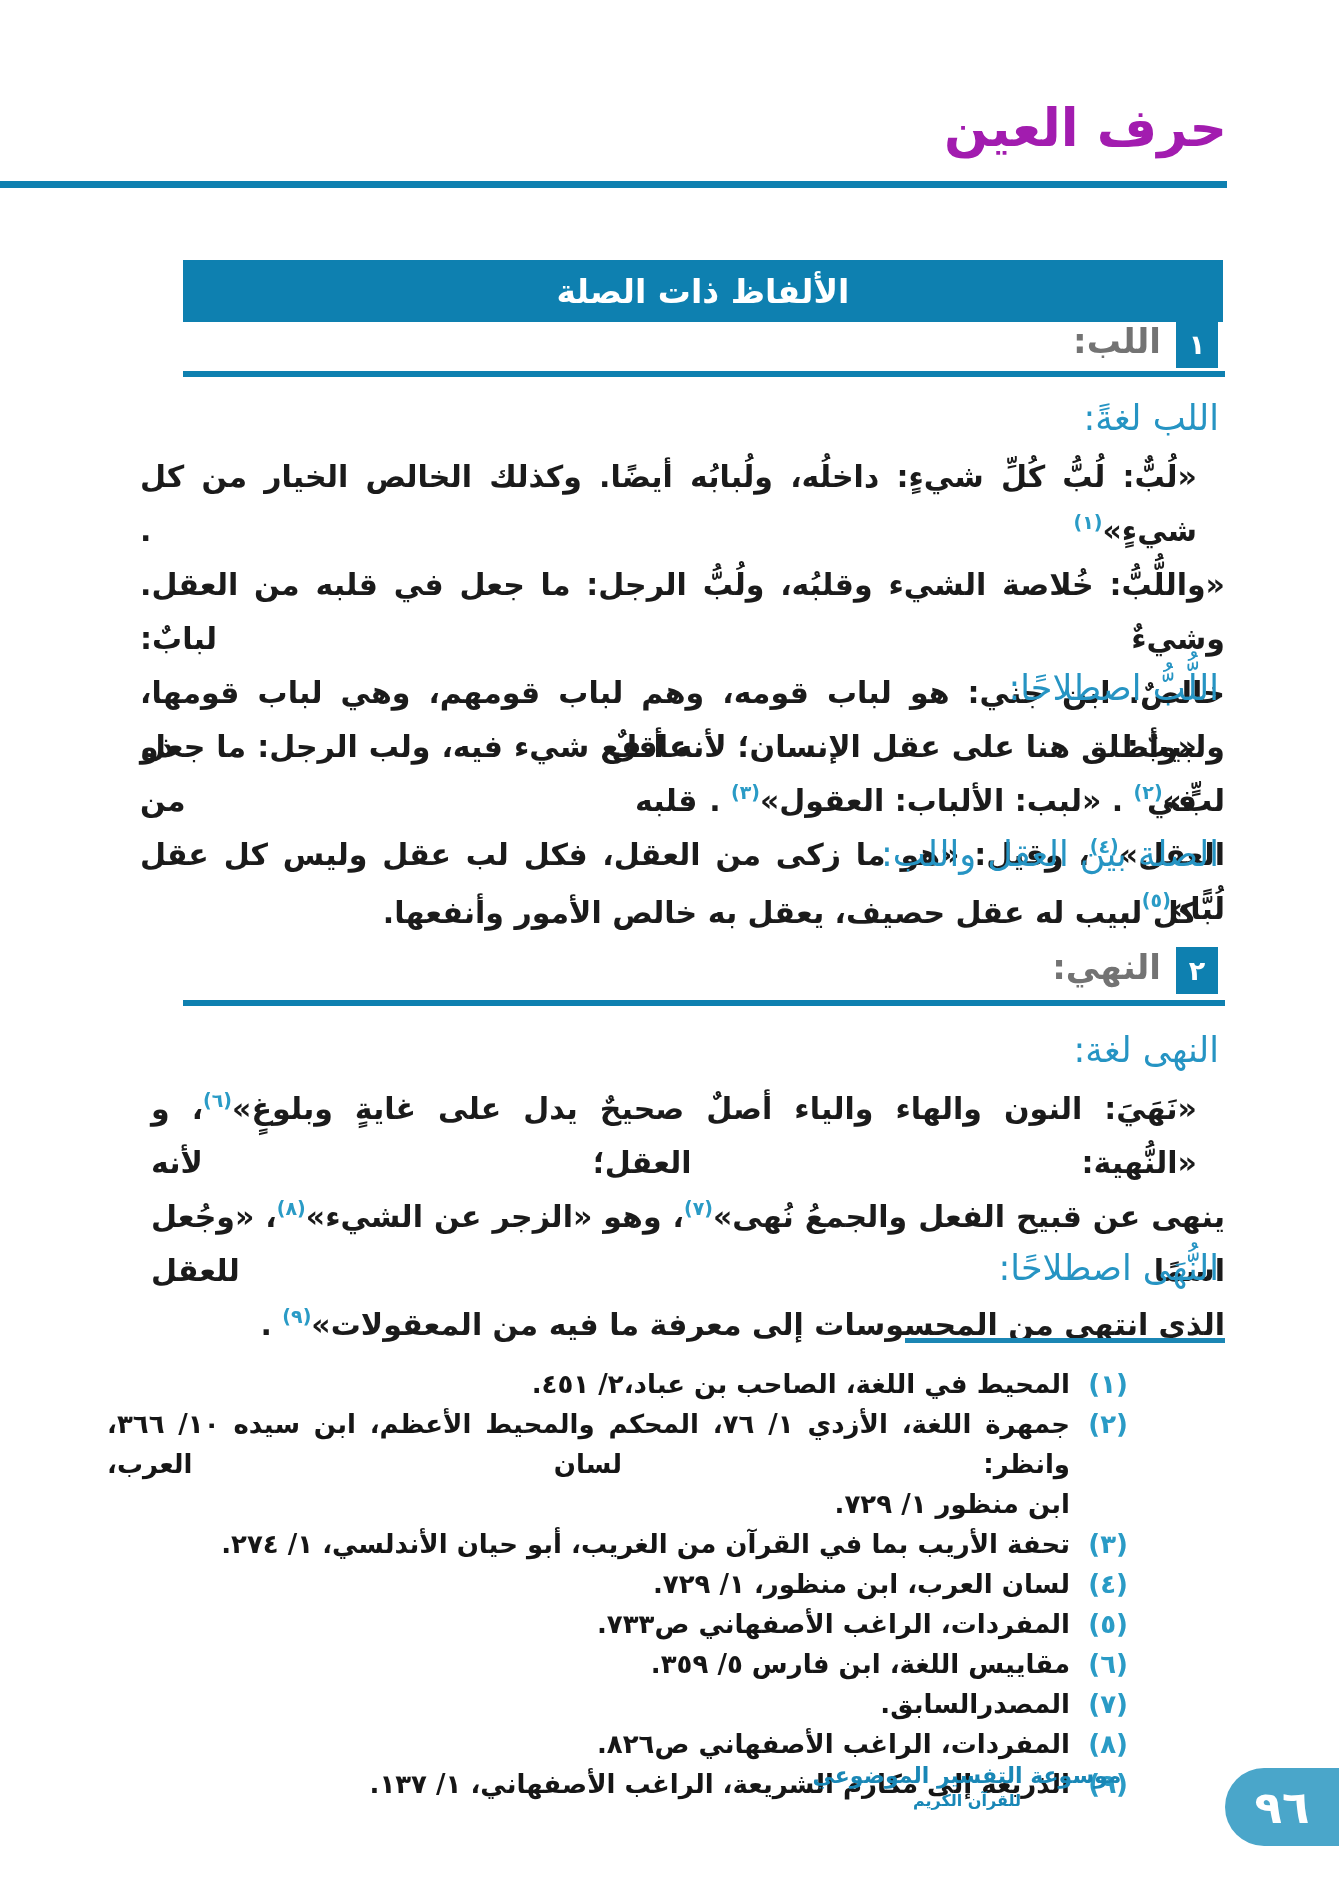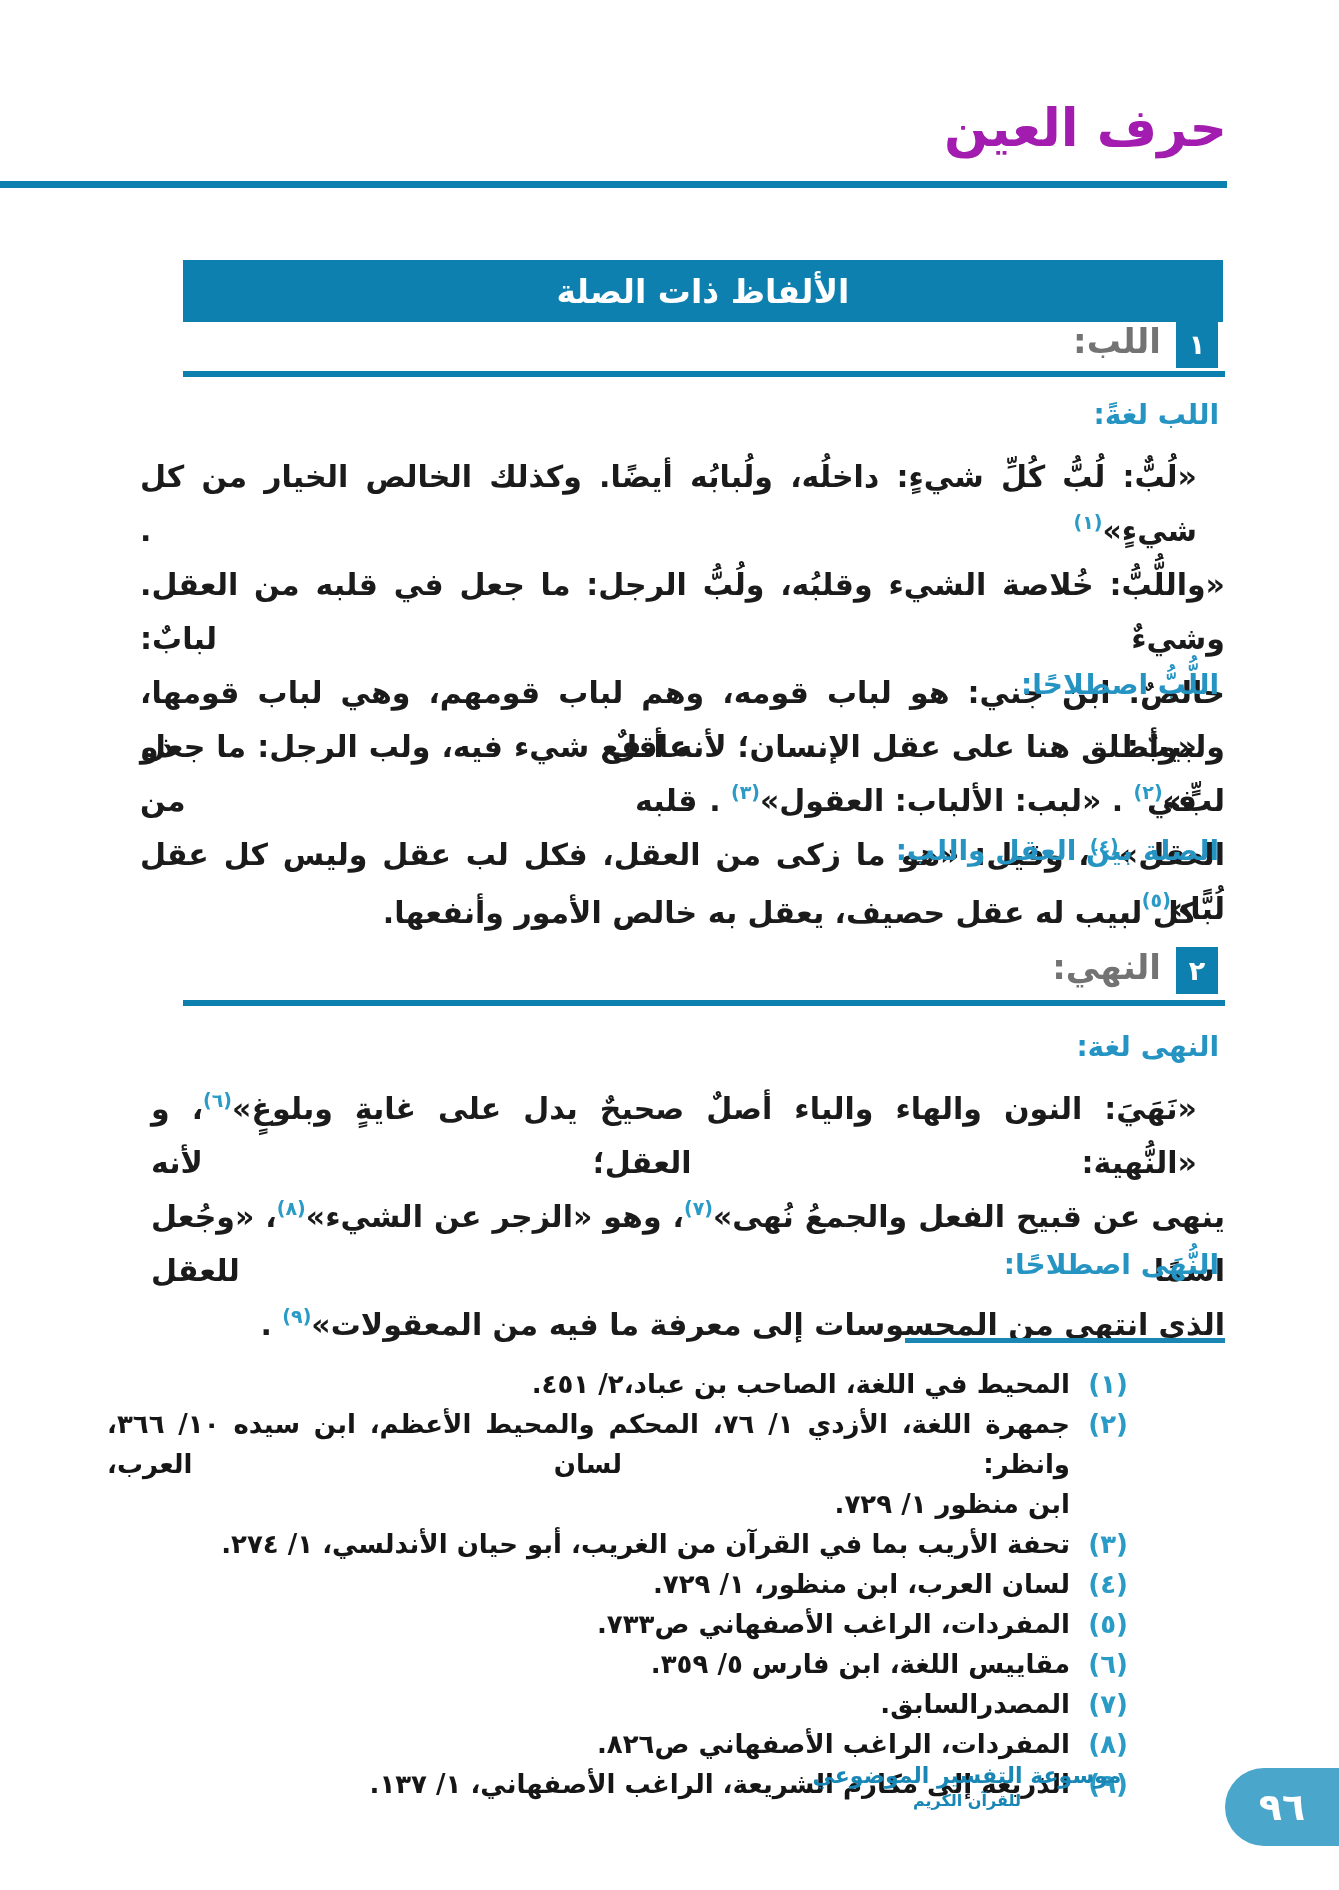--- a/index.html
+++ b/index.html
@@ -24,21 +24,21 @@
   .sec-head { position:absolute; right:121px; height:48px; display:flex; align-items:center; gap:15px; }
   .sec-num {
     width:42px; height:47px; background:#0e80b0; color:#fff; font-size:27px; font-weight:bold;
     display:flex; align-items:center; justify-content:center; flex:0 0 auto;
   }
   .sec-title { font-size:34px; font-weight:bold; color:#737373; line-height:1; padding-bottom:6px; }
   .sec-rule { position:absolute; left:183px; right:114px; height:6px; background:#0e80b0; }
   
   .subheading {
     position:absolute; right:120px; left:140px; text-align:right;
-    font-size:28px; font-weight:bold; color:#2694c3;
+    font-size:35px; font-weight:normal; color:#2694c3;
   }
   .para { position:absolute; right:114px; left:140px; font-size:30px; font-weight:bold; color:#1b1b1b; }
   .pline { line-height:54px; text-align:justify; text-align-last:justify; }
   .pline.last { text-align-last:right; }
   .pline.ind { padding-right:28px; }
   .fnref {
     font-size:19px; font-weight:bold; color:#2a9bc6; line-height:0;
     position:relative; top:-12px; vertical-align:baseline;
   }
   
@@ -52,21 +52,21 @@
   
   .footer-logo {
     position:absolute; top:1764px; right:207px; width:330px; text-align:center;
     color:#1987b6; line-height:1.12;
   }
   .logo1 { font-size:22px; font-weight:bold; }
   .logo2 { font-size:16px; font-weight:bold; margin-top:3px; }
   .page-badge {
     position:absolute; top:1768px; right:0; width:114px; height:78px;
     background:#4aa6ca; border-radius:39px 0 0 39px;
-    color:#ffffff; font-size:38px; font-weight:bold; letter-spacing:5px;
+    color:#ffffff; font-size:45px; font-weight:bold; letter-spacing:5px;
     display:flex; align-items:center; justify-content:center;
   }
 </style>
 </head>
 <body>
 
 <div class="page">
 
   <div class="header-callig">حرف العين</div>
   <div class="top-rule"></div>

